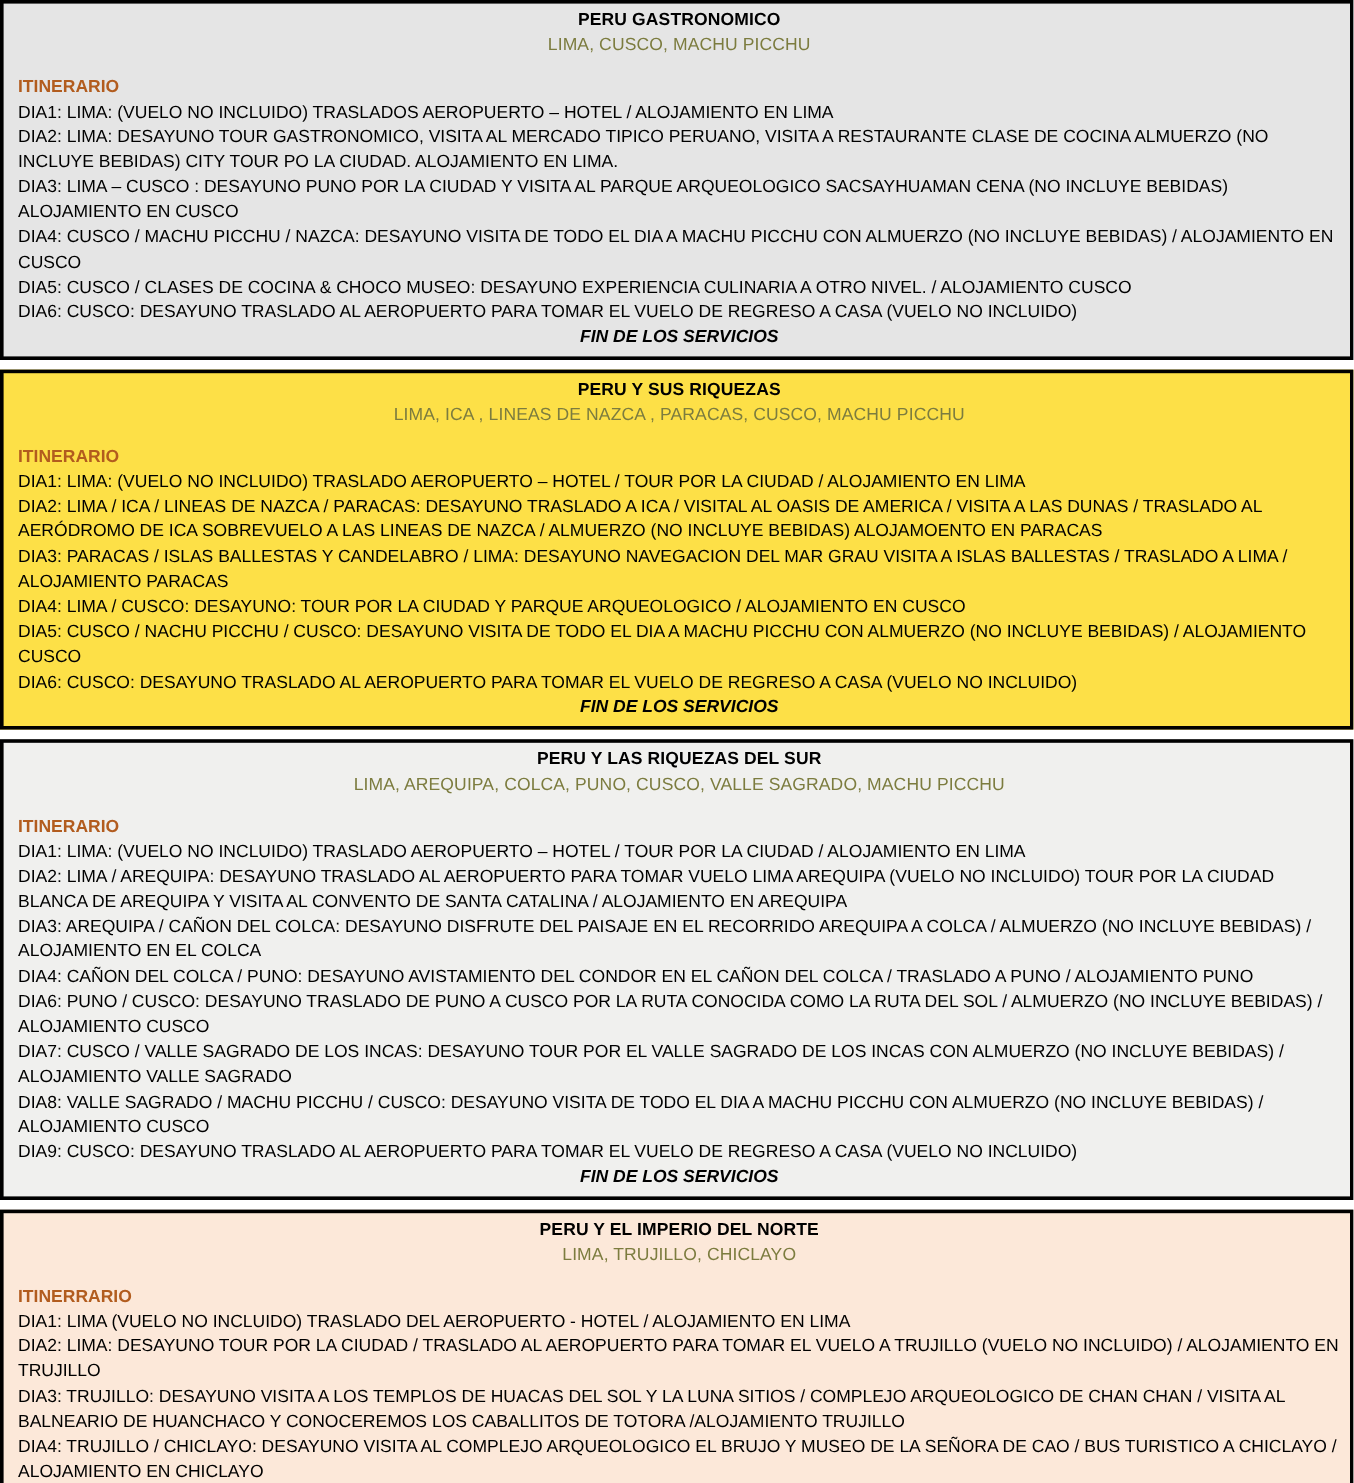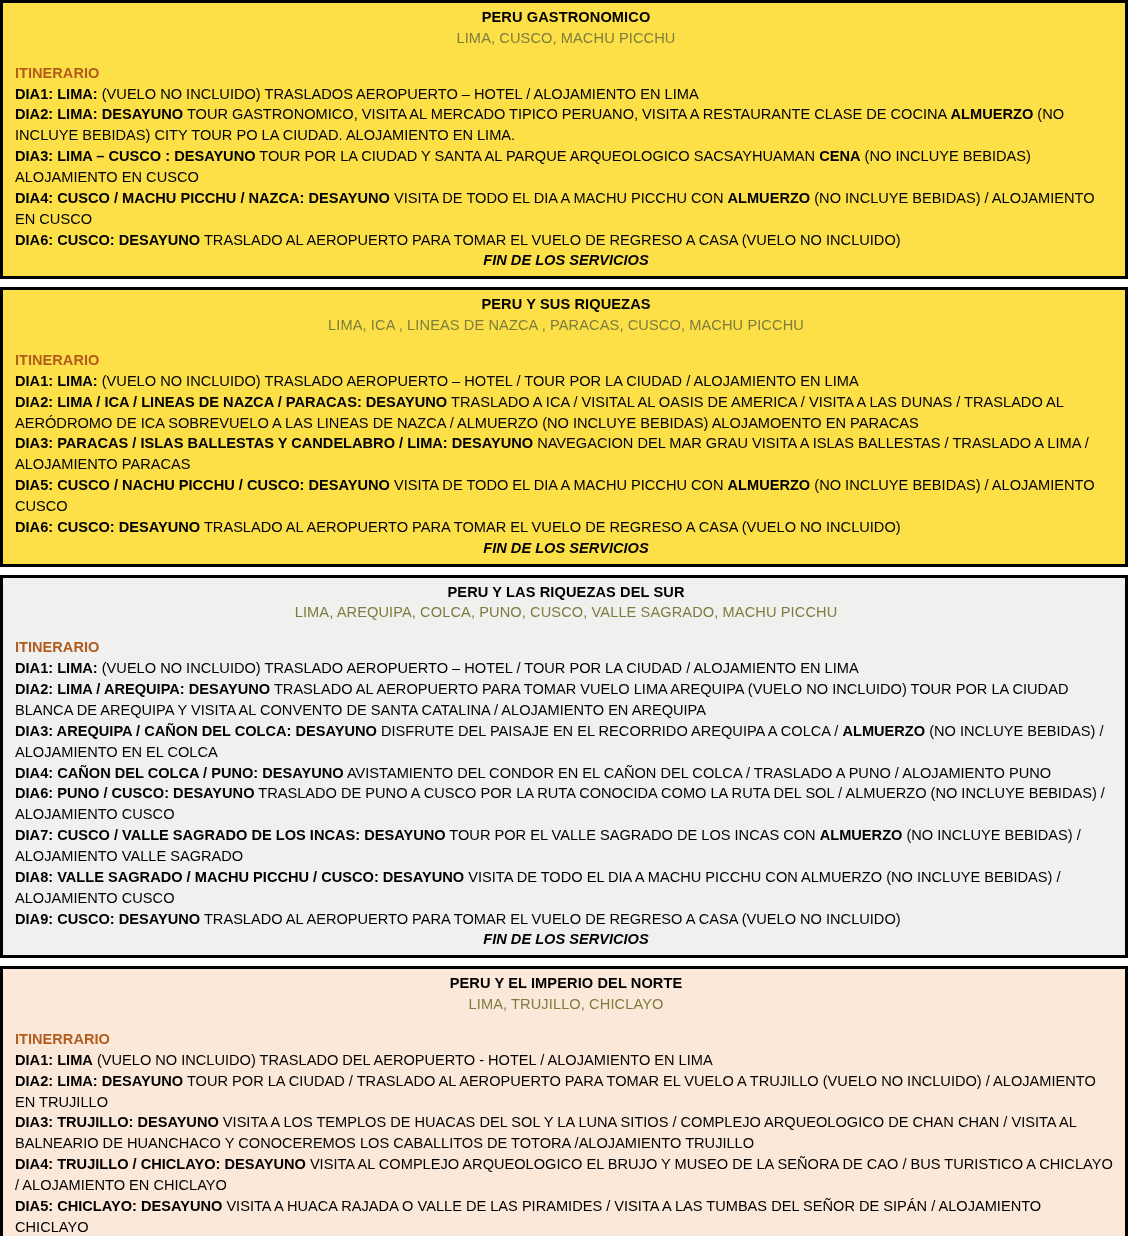--- a/index.html
+++ b/index.html
@@ -22,21 +22,21 @@
 
   .package {
     box-sizing: border-box;
     border: 3px solid #000000;
     padding: 4px 8px 5px 12px;
     margin: 0 0 8px 0;
     line-height: 1.43;
   }
   .package:last-child { margin-bottom: 0; }
 
-  .pkg-gastronomico { background: #fde047; }
+  .pkg-gastronomico { background: #e5e5e5; }
   .pkg-riquezas     { background: #fde047; }
   .pkg-sur          { background: #F0F0EE; }
   .pkg-norte        { background: #FCE8D9; }
 
   .pkg-title {
     text-align: center;
     font-weight: bold;
     letter-spacing: .1px;
   }
   .pkg-subtitle {
@@ -45,49 +45,51 @@
     letter-spacing: .1px;
   }
   .itin-label {
     color: #B25C1E;
     font-weight: bold;
     margin-top: 14px;
   }
   .day-line {
     text-align: left;
   }
-  .day-line b { font-weight: bold; }
+  .day-line b { font-weight: normal; }
   .fin {
     text-align: center;
     font-weight: bold;
     font-style: italic;
   }
 </style>
 </head>
 <body>
 
 <div class="doc" id="doc-root">
     <div class="package pkg-gastronomico">
       <div class="pkg-title">PERU GASTRONOMICO</div>
       <div class="pkg-subtitle">LIMA, CUSCO, MACHU PICCHU</div>
       <div class="itin-label">ITINERARIO</div>
       <div class="day-line"><b>DIA1: LIMA:</b><span> (VUELO NO INCLUIDO) TRASLADOS AEROPUERTO – HOTEL / ALOJAMIENTO EN LIMA</span></div>
       <div class="day-line"><b>DIA2: LIMA: DESAYUNO</b><span> TOUR GASTRONOMICO, VISITA AL MERCADO TIPICO PERUANO, VISITA A RESTAURANTE CLASE DE COCINA </span><b>ALMUERZO</b><span> (NO INCLUYE BEBIDAS)  CITY TOUR PO LA CIUDAD. ALOJAMIENTO EN LIMA.</span></div>
-      <div class="day-line"><b>DIA3: LIMA – CUSCO : DESAYUNO</b><span>  TOUR POR LA CIUDAD Y SANTA AL PARQUE ARQUEOLOGICO SACSAYHUAMAN </span><b>CENA</b><span> (NO INCLUYE BEBIDAS) ALOJAMIENTO EN CUSCO</span></div>
+      <div class="day-line"><b>DIA3: LIMA – CUSCO : DESAYUNO</b><span>  PUNO POR LA CIUDAD Y VISITA AL PARQUE ARQUEOLOGICO SACSAYHUAMAN </span><b>CENA</b><span> (NO INCLUYE BEBIDAS) ALOJAMIENTO EN CUSCO</span></div>
       <div class="day-line"><b>DIA4: CUSCO / MACHU PICCHU / NAZCA: DESAYUNO</b><span>  VISITA DE TODO EL DIA A MACHU PICCHU CON </span><b>ALMUERZO</b><span> (NO INCLUYE BEBIDAS) / ALOJAMIENTO EN CUSCO</span></div>
+      <div class="day-line"><b>DIA5: CUSCO / CLASES DE COCINA &amp; CHOCO MUSEO: DESAYUNO</b><span>  EXPERIENCIA CULINARIA A OTRO NIVEL. / ALOJAMIENTO CUSCO</span></div>
       <div class="day-line"><b>DIA6: CUSCO: DESAYUNO</b><span> TRASLADO AL AEROPUERTO PARA TOMAR EL VUELO DE REGRESO A CASA (VUELO NO INCLUIDO)</span></div>
       <div class="fin">FIN DE LOS SERVICIOS</div>
     </div>
     <div class="package pkg-riquezas">
       <div class="pkg-title">PERU Y SUS RIQUEZAS</div>
       <div class="pkg-subtitle">LIMA, ICA , LINEAS DE NAZCA , PARACAS, CUSCO, MACHU PICCHU</div>
       <div class="itin-label">ITINERARIO</div>
       <div class="day-line"><b>DIA1: LIMA:</b><span> (VUELO NO INCLUIDO) TRASLADO AEROPUERTO – HOTEL / TOUR POR LA CIUDAD / ALOJAMIENTO EN LIMA</span></div>
       <div class="day-line"><b>DIA2: LIMA /  ICA / LINEAS DE NAZCA / PARACAS: DESAYUNO</b><span> TRASLADO A ICA / VISITAL AL OASIS DE AMERICA / VISITA A LAS DUNAS / TRASLADO AL AERÓDROMO DE ICA SOBREVUELO A LAS LINEAS DE NAZCA / ALMUERZO (NO INCLUYE BEBIDAS) ALOJAMOENTO EN PARACAS</span></div>
       <div class="day-line"><b>DIA3: PARACAS / ISLAS BALLESTAS  Y CANDELABRO / LIMA: DESAYUNO</b><span>  NAVEGACION  DEL MAR GRAU VISITA A ISLAS BALLESTAS / TRASLADO A LIMA / ALOJAMIENTO PARACAS</span></div>
+      <div class="day-line"><b>DIA4: LIMA / CUSCO: DESAYUNO:</b><span>  TOUR POR LA CIUDAD Y PARQUE ARQUEOLOGICO / ALOJAMIENTO EN CUSCO</span></div>
       <div class="day-line"><b>DIA5: CUSCO / NACHU PICCHU / CUSCO: DESAYUNO</b><span> VISITA DE TODO EL DIA A MACHU PICCHU CON </span><b>ALMUERZO</b><span> (NO INCLUYE BEBIDAS) / ALOJAMIENTO CUSCO</span></div>
       <div class="day-line"><b>DIA6: CUSCO: DESAYUNO</b><span> TRASLADO AL AEROPUERTO PARA TOMAR EL VUELO DE REGRESO A CASA (VUELO NO INCLUIDO)</span></div>
       <div class="fin">FIN DE LOS SERVICIOS</div>
     </div>
     <div class="package pkg-sur">
       <div class="pkg-title">PERU Y LAS RIQUEZAS DEL SUR</div>
       <div class="pkg-subtitle">LIMA, AREQUIPA, COLCA, PUNO, CUSCO, VALLE SAGRADO, MACHU PICCHU</div>
       <div class="itin-label">ITINERARIO</div>
       <div class="day-line"><b>DIA1: LIMA:</b><span> (VUELO NO INCLUIDO) TRASLADO AEROPUERTO – HOTEL / TOUR POR LA CIUDAD / ALOJAMIENTO EN LIMA</span></div>
       <div class="day-line"><b>DIA2: LIMA / AREQUIPA: DESAYUNO</b><span> TRASLADO AL AEROPUERTO PARA TOMAR VUELO LIMA AREQUIPA (VUELO NO INCLUIDO) TOUR POR LA CIUDAD BLANCA DE AREQUIPA Y VISITA AL CONVENTO DE SANTA CATALINA  / ALOJAMIENTO EN AREQUIPA</span></div>

